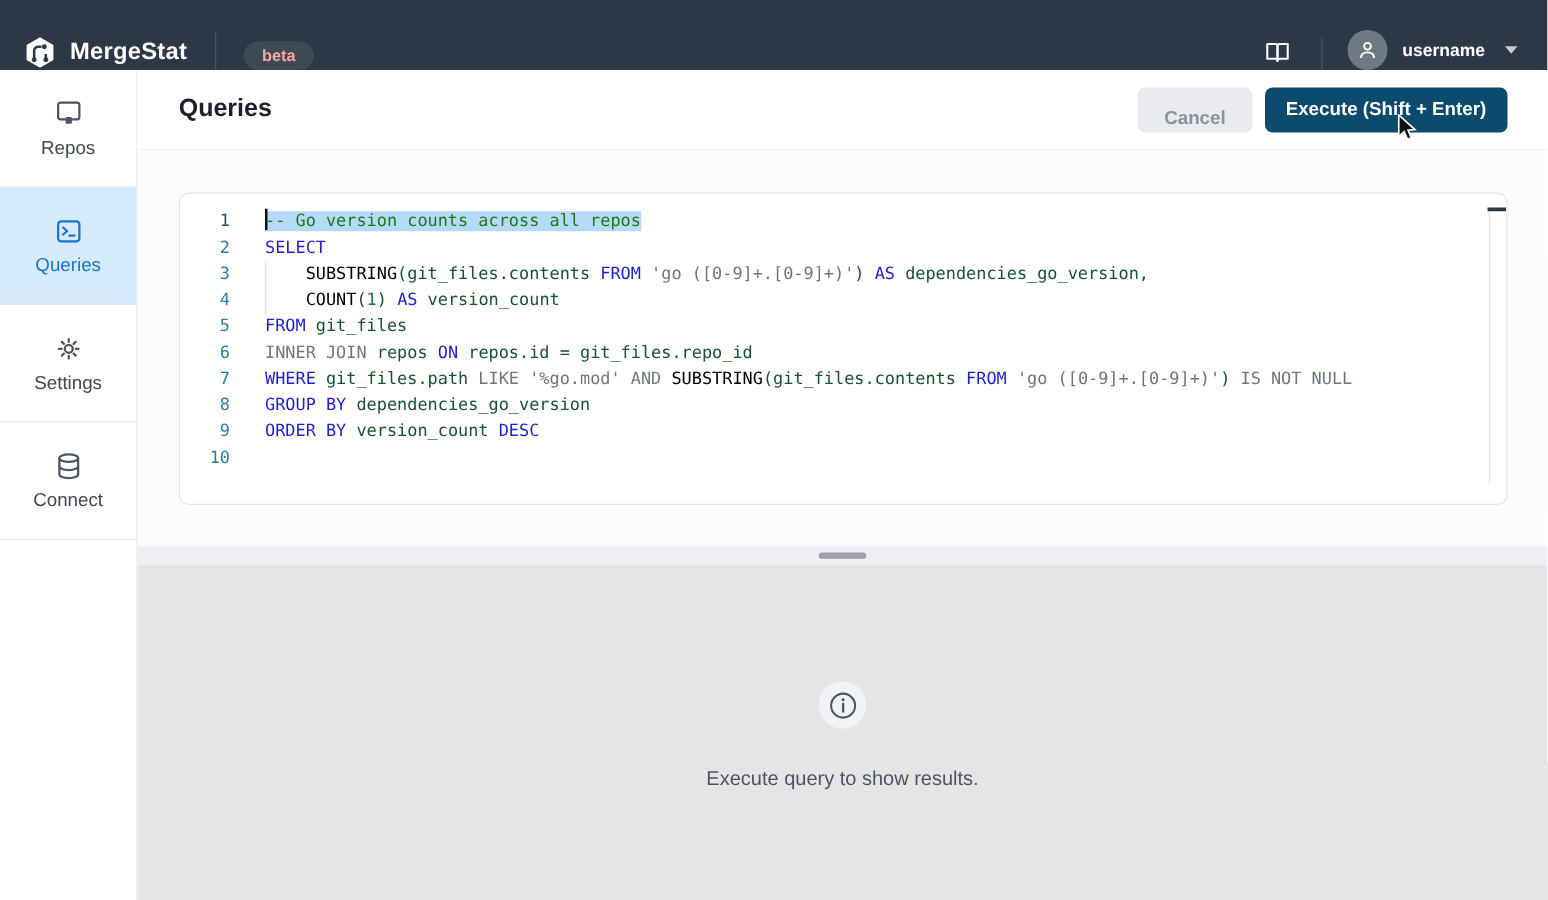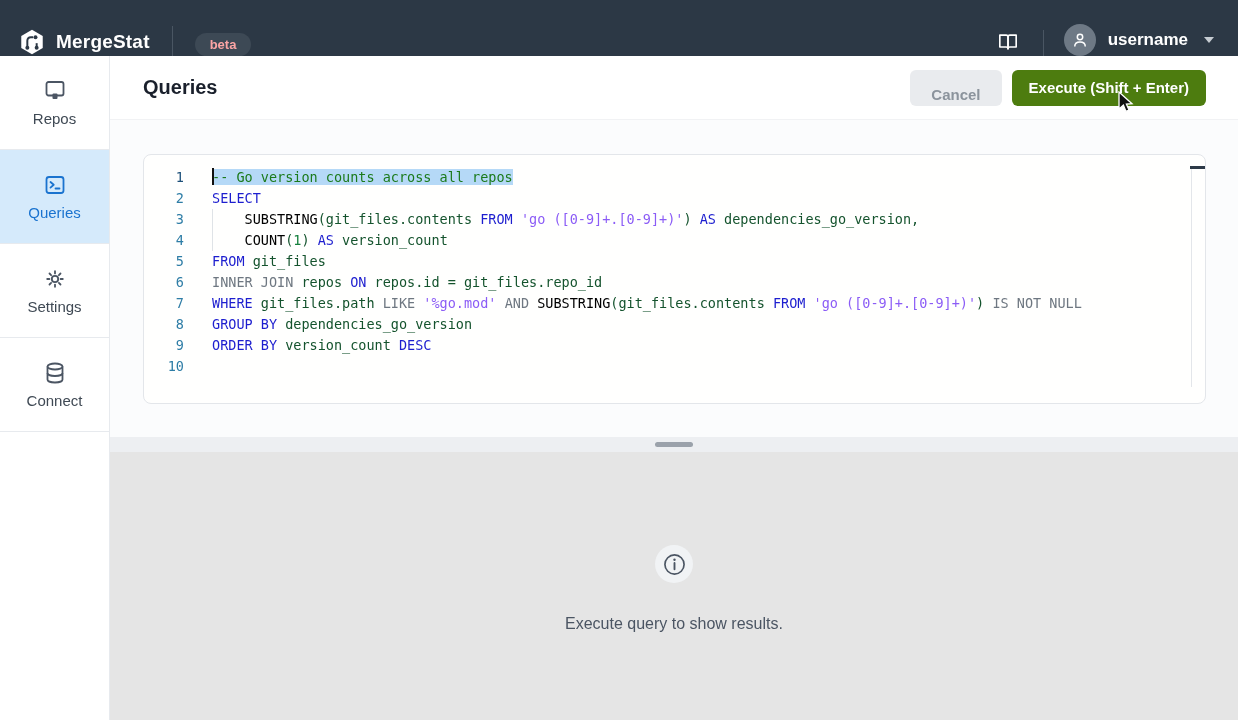--- a/index.html
+++ b/index.html
@@ -10,57 +10,57 @@
   .topbar { height:56px; background:#2c3845; display:flex; align-items:flex-end; padding:0 24px 0 18px; }
   .brand { display:flex; align-items:center; gap:10px; cursor:pointer; }
   .brand-name { color:#fff; font-size:19px; font-weight:700; letter-spacing:.2px; }
   .top-divider { width:1px; height:30px; background:#4a5663; margin:0 22px; }
   .beta-badge { background:#3d4955; color:#fca5a5; font-size:13px; font-weight:600; padding:4px 15px; border-radius:13px; }
   .top-spacer { flex:1; }
   .book-btn { display:flex; align-items:center; cursor:pointer; padding:4px; }
   .top-divider2 { width:1px; height:26px; background:#4a5663; margin:0 20px; }
   .user-menu { display:flex; align-items:center; gap:12px; cursor:pointer; }
   .avatar { width:32px; height:32px; border-radius:50%; background:#6e7985; display:flex; align-items:center; justify-content:center; }
-  .username { color:#fff; font-size:17px; font-weight:600; }
+  .username { color:#fff; font-size:14px; font-weight:600; }
   .caret { width:0; height:0; border-left:5px solid transparent; border-right:5px solid transparent; border-top:6px solid #c6ccd2; margin-left:4px; }
 
   
   .shell { display:flex; height:664px; }
   .sidebar { width:110px; background:#fff; border-right:1px solid #e7eaee; flex:none; }
   .side-item { height:94px; display:flex; flex-direction:column; align-items:center; justify-content:center; gap:7px; border-bottom:1px solid #e7eaee; color:#3f4954; cursor:pointer; }
   .side-item .side-label { font-size:15px; color:#3f4954; }
   .side-item.active { background:#d5eafb; }
   .side-item.active .side-label { color:#1a73cf; font-weight:500; }
   .side-item svg { stroke:#4b5563; }
   .side-item.active svg { stroke:#1a73cf; }
 
   .main { flex:1; display:flex; flex-direction:column; min-width:0; }
 
   
   .page-header { height:64px; background:#fff; display:flex; align-items:center; padding:0 32px 0 33px; border-bottom:1px solid #f1f2f4; }
   .page-title { font-size:20px; font-weight:700; color:#1a202c; }
   .hdr-spacer { flex:1; }
   .btn { font-family:"Liberation Sans",sans-serif; font-size:15px; border:none; border-radius:6px; height:36px; cursor:pointer; }
   .btn-cancel { background:#e9ebee; color:#8b939c; font-weight:600; padding:16px 21px; margin-right:10px; }
-  .btn-execute { background:#4d7c0f; color:#fff; font-weight:700; padding:0 17px; }
+  .btn-execute { background:#0c4a6e; color:#fff; font-weight:700; padding:0 17px; }
 
   
   .editor-section { height:317px; background:#fbfcfd; padding:34px 32px 33px 33px; }
   .editor-card { position:relative; height:250px; background:#fffffe; border:1px solid #e3e6ea; border-radius:8px; overflow:hidden; padding-top:12px; cursor:text; }
   .code-row { display:flex; line-height:21px; font-family:"DejaVu Sans Mono","Liberation Mono",monospace; font-size:13.5px; }
   .gutter-num { flex:none; width:54px; text-align:right; padding-right:14px; color:#2e7da6; }
   .gutter-num.active { color:#1c4f79; }
   .code-text { white-space:pre; margin-left:14px; color:#24292f; }
   .indent-guide { display:inline-block; width:1px; margin-right:-1px; height:21px; vertical-align:top; background:#dfe3e7; }
   .sel { background:#b5d9f7; }
   .cm-caret { display:inline-block; width:2px; height:17px; margin-right:-2px; vertical-align:-3px; background:#111; }
   .tk-kw { color:#1d1ecf; }
   .tk-gkw { color:#6e7781; }
   .tk-fn { color:#000000; }
-  .tk-str { color:#8b5cf6; }
+  .tk-str { color:#737373; }
   .tk-num { color:#15803d; }
   .tk-cmt { color:#1b7a1b; }
   .tk-plain { color:#14532d; }
   .vscroll-track { position:absolute; top:12px; bottom:16px; right:13px; width:1px; background:#e3e6ea; }
   .vscroll-thumb { position:absolute; top:11px; right:0; width:15px; height:3px; background:#2d3a48; cursor:pointer; }
 
   
   .resizer { height:15px; background:#edeff2; display:flex; align-items:center; justify-content:center; cursor:row-resize; }
   .resizer-handle { width:38px; height:5px; border-radius:3px; background:#9ba2ab; }
 

